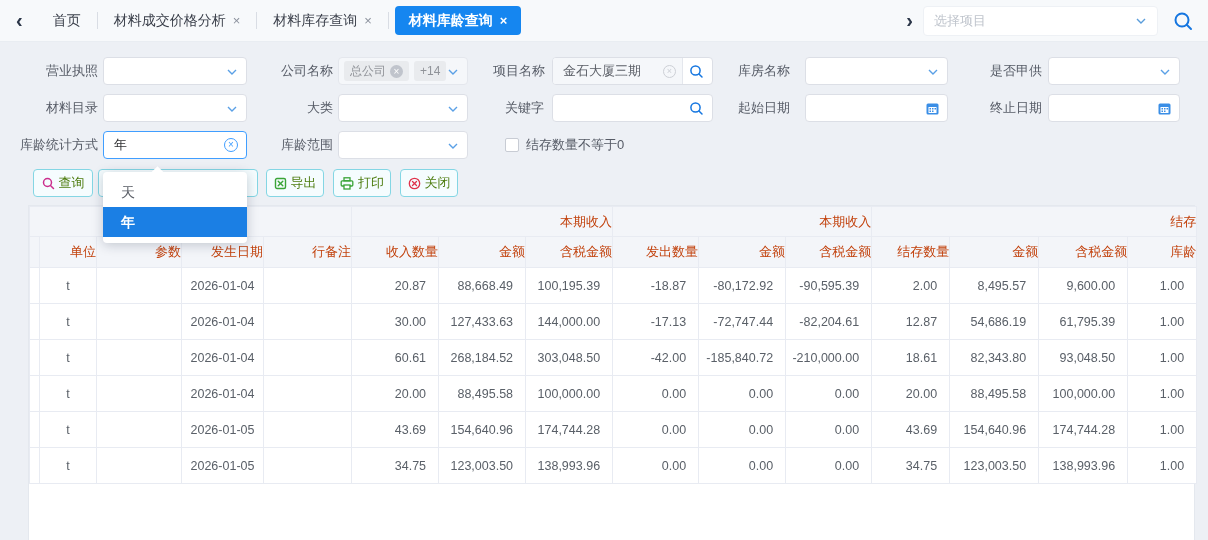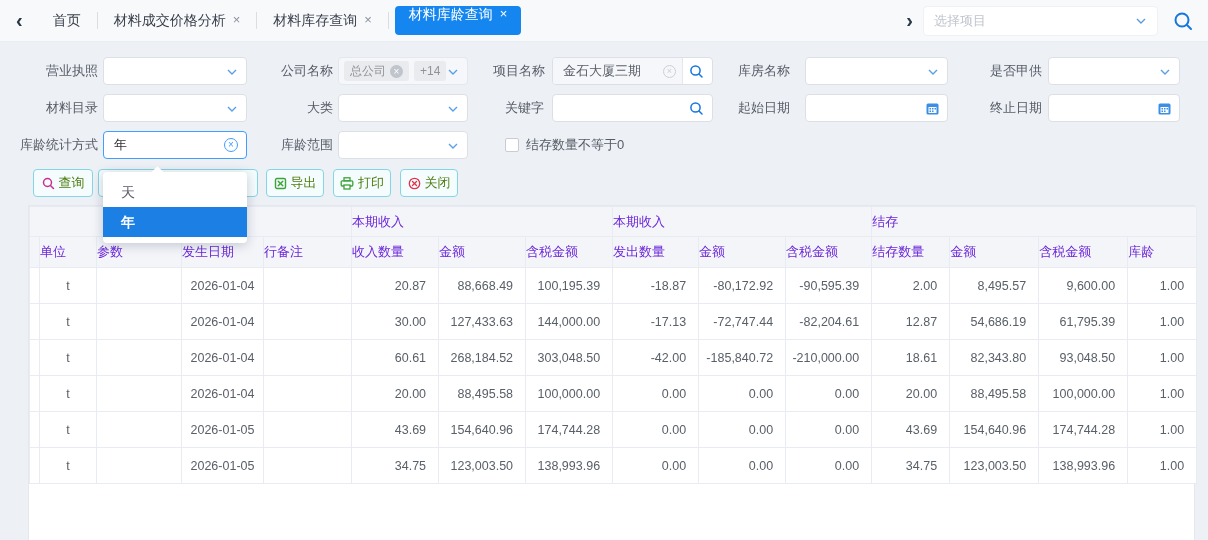--- a/index.html
+++ b/index.html
@@ -12,25 +12,25 @@
     color:#303133;
   }
   
   .topbar{
     position:absolute; left:0; top:0; width:1208px; height:42px;
     background:#f7f9fb; display:flex; align-items:center;
     border-bottom:1px solid #e9edf2;
   }
   .nav-chevron{ font-size:20px; font-weight:bold; color:#2b3648; padding:0 14px 2px 16px; cursor:pointer; line-height:1;}
   .nav-chevron.fwd{ padding:0 10px 2px 10px; }
-  .tab{ display:flex; align-items:flex-start; gap:7px; font-size:14px; color:#3a3f4a; padding:0 16px; cursor:pointer; white-space:nowrap;}
+  .tab{ display:flex; align-items:center; gap:7px; font-size:14px; color:#3a3f4a; padding:0 16px; cursor:pointer; white-space:nowrap;}
   .tab .x{ color:#8a909c; font-size:13px; }
   .tab.active{
     background:#1586f0; color:#fff; border-radius:4px;
-    height:29px; margin:0 6px; padding:0 14px;
+    height:29px; margin:0 6px; padding:0 14px;font-weight:bold;
   }
   .tab.active .x{ color:#fff; }
   .tab-sep{ width:1px; height:17px; background:#d9dde4; }
   .topbar-spacer{ flex:1; }
   .proj-select{
     width:235px; height:30px; background:#fff; border:1px solid #eef1f5;
     border-radius:4px; display:flex; align-items:center; padding:0 10px;
     margin-right:14px;
   }
   .proj-select .ph{ color:#bfc4cc; font-size:13px; flex:1; }
@@ -70,21 +70,21 @@
     border-radius:4px; box-shadow:0 2px 12px rgba(20,30,60,.22); z-index:100; padding:5px 0 6px 0;}
   .dropdown .arrow{ position:absolute; top:-4px; left:50px; width:9px; height:9px;
     background:#fff; transform:rotate(45deg); }
   .dd-item{ height:30px; line-height:30px; padding-left:18px; font-size:14px; color:#5a5e66; cursor:pointer;}
   .dd-item.selected{ background:#1b7fe4; color:#fff; font-weight:bold; }
   
   .tablewrap{ position:absolute; left:28px; top:205px; width:1167px; bottom:0;
     background:#fff; border:1px solid #e4e8ee; border-bottom:none;}
   table{ border-collapse:collapse; table-layout:fixed; width:1167px; }
   th,td{ border:1px solid #e8ebf2; font-weight:normal; overflow:hidden; white-space:nowrap;}
-  thead th{ background:#f3f5f9; color:#6d28d9; font-size:13px; text-align:left; }
+  thead th{ background:#f3f5f9; color:#c2410c; font-size:13px; text-align:right; }
   tr.grouprow th{ height:30px; }
   tr.headrow th{ height:31px;font-family:Liberation Mono, monospace; }
   tbody td{ height:36px; font-size:12.5px; color:#5a6068; background:#fff; }
   td.ta-c{ text-align:center; }
   td.ta-r{ text-align:right; padding-right:12px; }
   td.ta-l{ text-align:left; padding-left:10px; }
 </style>
 </head>
 <body>
 

